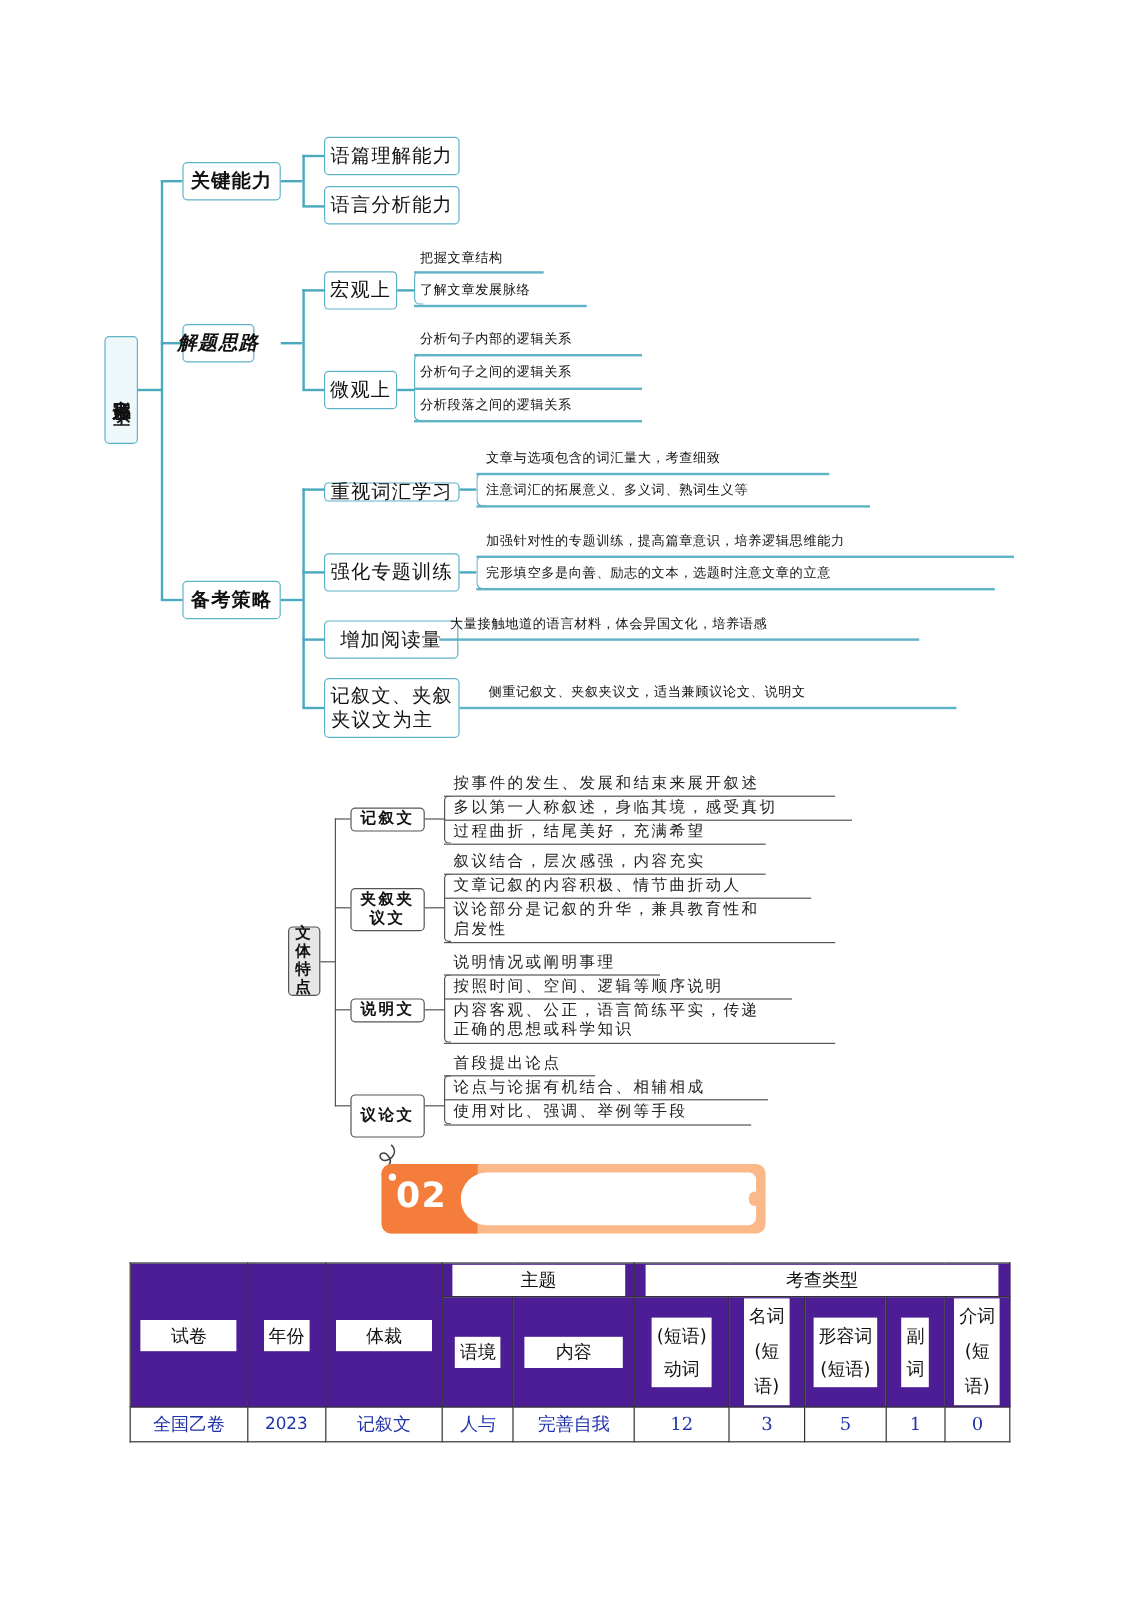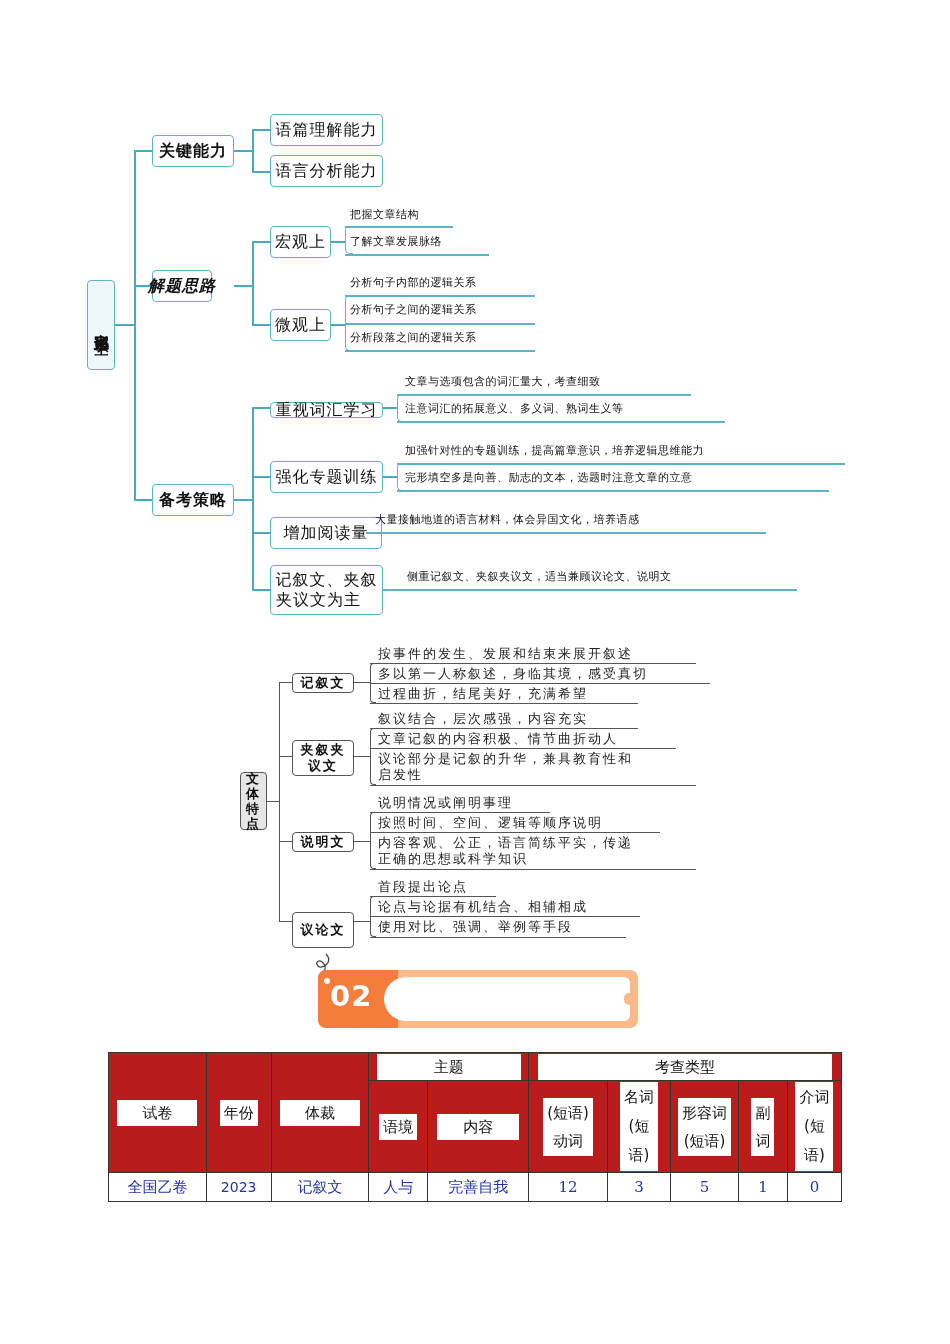--- a/index.html
+++ b/index.html
@@ -37,21 +37,21 @@
   .banner .inner { position:absolute; left:66px; top:7px; width:246px; height:44px; border-radius:22px 6px 6px 22px; background:#fff; }
   .banner .title { position:absolute; left:80px; top:11px; font-family:"DejaVu Sans","Liberation Sans",sans-serif;
                    font-weight:bold; font-size:24px; color:#1a1a1a; white-space:nowrap; }
   .banner .notch { position:absolute; right:4px; top:23px; width:10px; height:12px; border-radius:6px; background:#fbb98a; }
   .banner .hole { position:absolute; left:6px; top:8px; width:6px; height:6px; border-radius:50%; background:#fff; }
 
   
   table.exam { position:absolute; left:108px; top:1052px; width:734px; border-collapse:collapse;
                font-family:"DejaVu Sans","Liberation Sans",sans-serif; font-size:15px; }
   table.exam td, table.exam th { border:1.2px solid #333; text-align:center; padding:0; font-weight:normal; }
-  table.exam th { background:#b91c1c; }
+  table.exam th { background:#4c1d95; }
   table.exam th span.lbl { background:#fff; display:inline-block; padding:1px 4px; line-height:24px; }
   table.exam td { background:#fff; color:#2233aa; height:28px; font-family:"DejaVu Serif","Liberation Serif",serif; font-size:15px; }
 </style>
 </head>
 <body>
 
 <div>
 
   <div class="tnode root" style="left:87px; top:280px; width:28px; height:90px;">完形填空</div>
 

